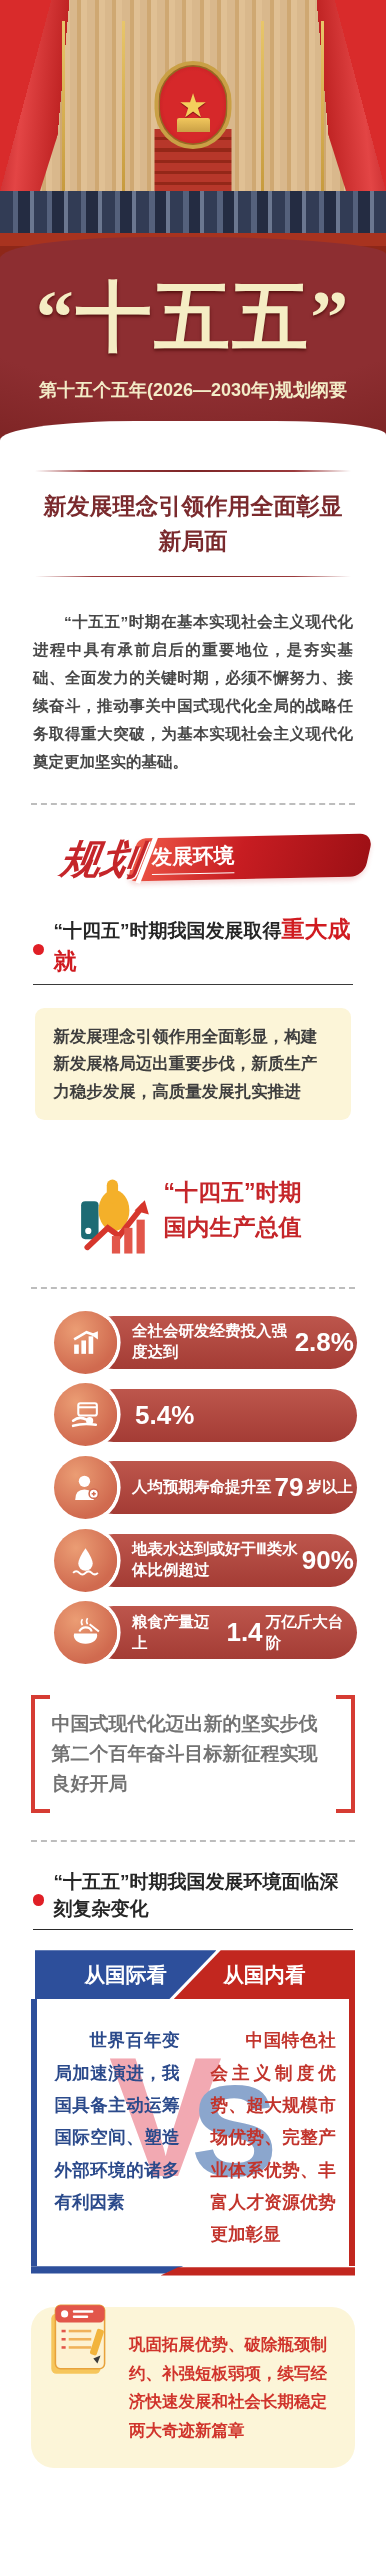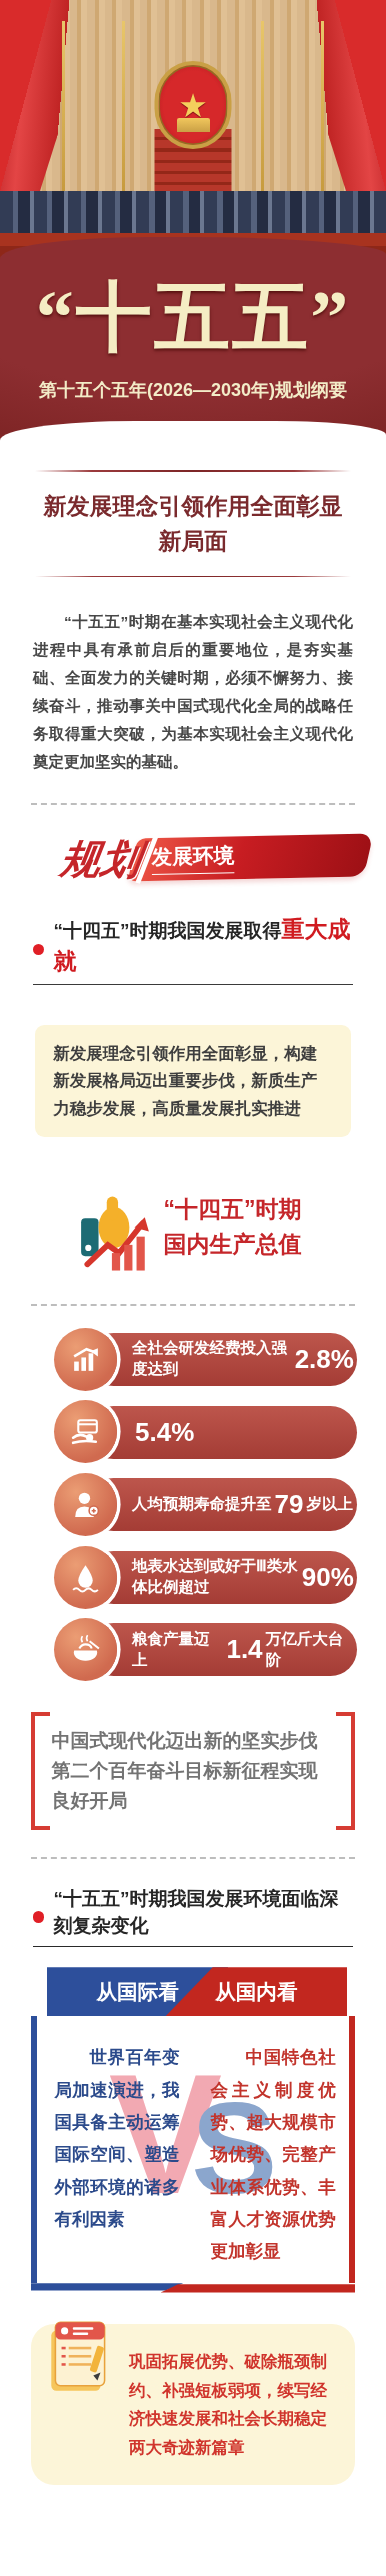--- a/index.html
+++ b/index.html
@@ -61,21 +61,21 @@
     display:flex;align-items:center;box-shadow:0 3.1px 5.2px #c32b2b33;}
   .secband span{transform:skewX(14deg);margin-left:18.5px;color:#fff;font-size:20.6px;font-weight:bold;
     border-bottom:1.5px solid #fff;padding-bottom:3.1px;}
 
   
   .bullet{display:flex;align-items:center;margin:0 33px;border-bottom:1.5px solid #3a3a3a;padding-bottom:6.2px;}
   .bullet .dot{width:11.3px;height:11.3px;border-radius:50%;background:#e01f26;margin:8.2px 9.3px 0 0;flex:none;}
   .bullet .bt{font-size:19px;font-weight:900;color:#262626;line-height:1.4;}
   .bullet .hl{color:#d01b20;font-size:23px;}
 
-  .note{position:relative;width:82%;margin:40px auto 0;background:#fcf5d8;border-radius:9.3px;
+  .note{position:relative;width:82%;margin:23px auto 0;background:#fcf5d8;border-radius:9.3px;
     padding:15.5px 18.5px;color:#3e3e3e;font-size:16.5px;font-weight:bold;line-height:1.65;}
 
   
   .gdprow{display:flex;align-items:center;margin:29px 20.6px 0 67px;}
   .hexa{width:124px;height:132px;flex:none;display:flex;flex-direction:column;align-items:center;justify-content:center;
     background:linear-gradient(145deg,#c0544a,#a63b36);color:#f6eccb;font-weight:900;
     clip-path:polygon(50% 0,96% 24%,96% 76%,50% 100%,4% 76%,4% 24%);}
   .hexa .l1{font-size:30px;} .hexa .l2{font-size:30px;}
   .thumb{flex:none;margin:20.6px 9.3px 0 10.3px;}
   .gdpcap{color:#c5262a;font-size:23px;font-weight:900;line-height:1.5;text-align:center;margin-top:10.3px;}
@@ -94,22 +94,22 @@
     font-size:19px;font-weight:900;color:#737373;line-height:1.6;}
   .brak:before,.brak:after{content:"";position:absolute;top:0;bottom:0;width:15.5px;}
   .brak:before{left:0;border:4.6px solid #d63c33;border-right:none;}
   .brak:after{right:0;border:4.6px solid #d63c33;border-left:none;}
 
   
   .vs{position:relative;width:84%;margin:20.6px auto 0;}
   .vs-heads{position:relative;height:49px;z-index:2;}
   .vs-heads .hl2,.vs-heads .hr{position:absolute;top:0;height:100%;display:flex;align-items:center;justify-content:center;
     color:#fff;font-size:20.6px;font-weight:900;}
-  .vs-heads .hl2{left:16px;width:56%;background:#2d4f9b;clip-path:polygon(0 0,100% 0,74% 100%,0 100%);}
-  .vs-heads .hr{right:8px;width:56%;background:#c2271f;clip-path:polygon(26% 0,100% 0,100% 100%,0 100%);}
+  .vs-heads .hl2{left:4px;width:56%;background:#2d4f9b;clip-path:polygon(0 0,100% 0,74% 100%,0 100%);}
+  .vs-heads .hr{right:0;width:56%;background:#c2271f;clip-path:polygon(26% 0,100% 0,100% 100%,0 100%);}
   .vs-body{position:relative;display:flex;border-left:6.2px solid #2d4f9b;border-right:6.2px solid #c2271f;
     background:#fff;min-height:222px;overflow:hidden;}
   .vs-mark{position:absolute;left:50%;top:44%;transform:translate(-50%,-50%);z-index:0;
     font-size:170px;font-weight:900;line-height:1;}
   .vs-mark .v{color:#f2a9b2;} .vs-mark .s{color:#8ba6cd;margin-left:-31px;font-size:129px;}
   .vs-col{position:relative;z-index:1;width:50%;padding:25px 13.4px 15.5px 17.5px;font-size:17.5px;font-weight:bold;
     line-height:1.85;text-indent:2em;text-align:justify;}
   .vs-col.lt{color:#2b4a8b;} .vs-col.rt{color:#c2342c;}
   .vs-foot{position:relative;height:9.3px;}
   .vs-foot .fl{position:absolute;left:0;top:0;width:47%;height:7.2px;background:#2d4f9b;

